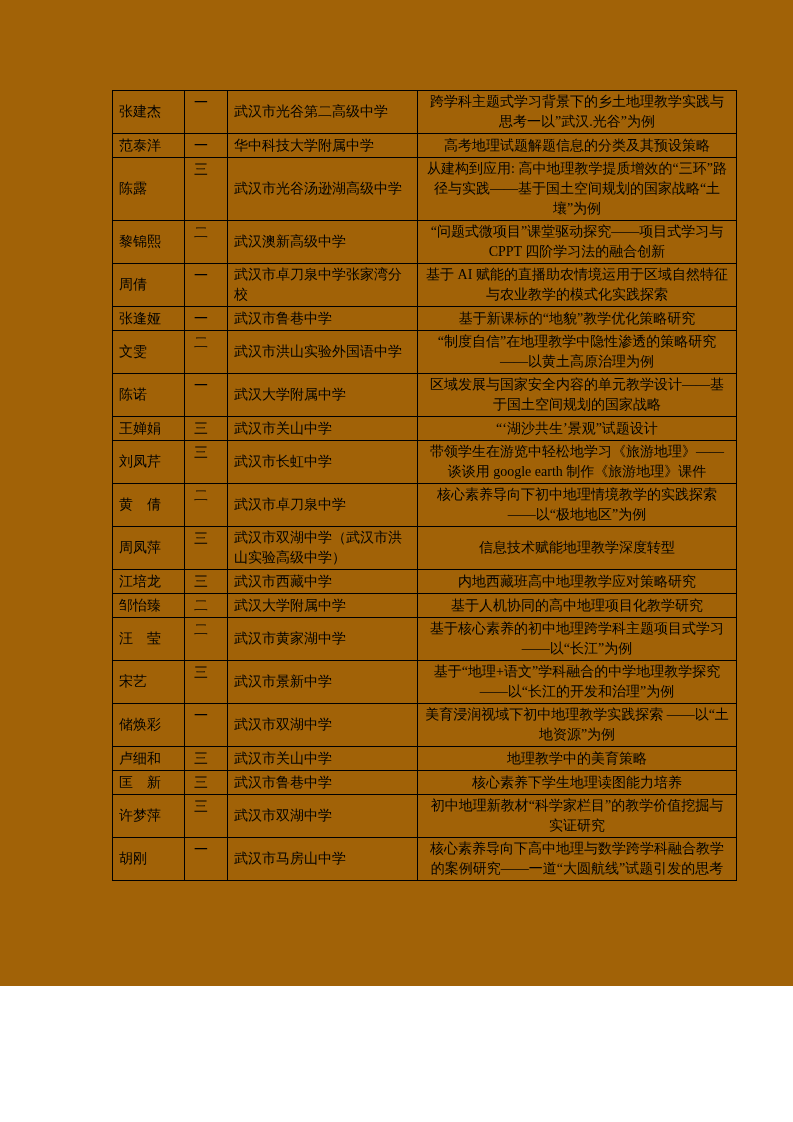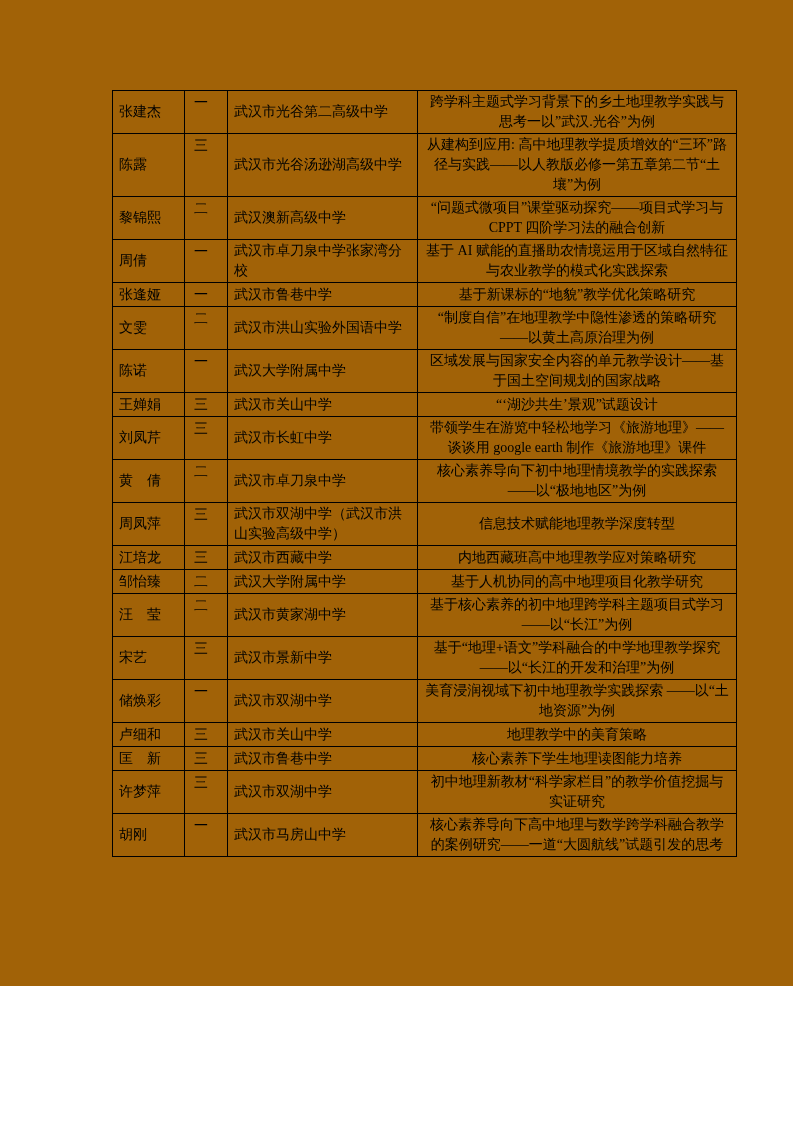--- a/index.html
+++ b/index.html
@@ -64,24 +64,30 @@
       <col style="width:319px">
     </colgroup>
     <tbody id="awards-table-body">
         <tr>
           <td class="col-name">张建杰</td>
           <td class="col-level">一</td>
           <td class="col-school">武汉市光谷第二高级中学</td>
           <td class="col-title">跨学科主题式学习背景下的乡土地理教学实践与思考一以”武汉.光谷”为例</td>
         </tr>
         <tr>
+          <td class="col-name">范泰洋</td>
+          <td class="col-level">一</td>
+          <td class="col-school">华中科技大学附属中学</td>
+          <td class="col-title">高考地理试题解题信息的分类及其预设策略</td>
+        </tr>
+        <tr>
           <td class="col-name">陈露</td>
           <td class="col-level">三</td>
           <td class="col-school">武汉市光谷汤逊湖高级中学</td>
-          <td class="col-title">从建构到应用: 高中地理教学提质增效的“三环”路径与实践——以人教版必修一第五章第二节“土壤”为例</td>
+          <td class="col-title">从建构到应用: 高中地理教学提质增效的“三环”路径与实践——基于国土空间规划的国家战略“土壤”为例</td>
         </tr>
         <tr>
           <td class="col-name">黎锦熙</td>
           <td class="col-level">二</td>
           <td class="col-school">武汉澳新高级中学</td>
           <td class="col-title">“问题式微项目”课堂驱动探究——项目式学习与 CPPT 四阶学习法的融合创新</td>
         </tr>
         <tr>
           <td class="col-name">周倩</td>
           <td class="col-level">一</td>

